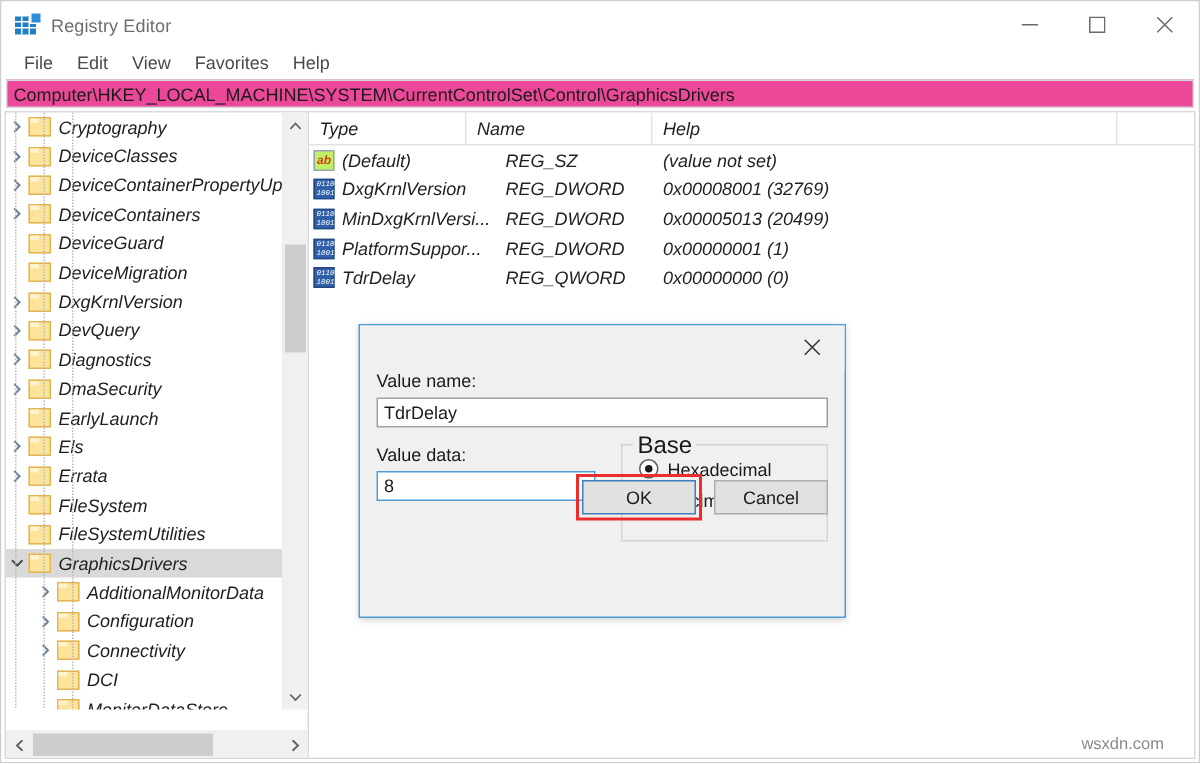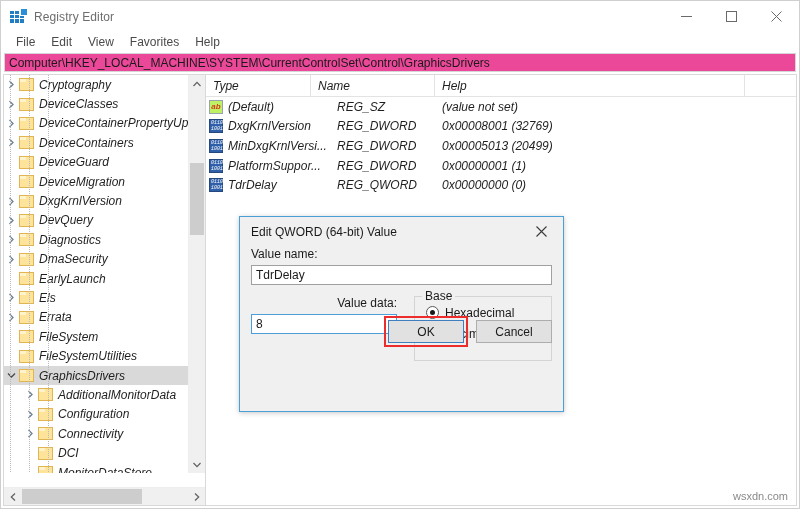--- a/index.html
+++ b/index.html
@@ -403,38 +403,37 @@
     display: flex;
     align-items: center;
     padding-left: 4px;
     font-size: 12px;
     color: #1a1a1a;
   }
   .textinput.focus { border: 1px solid #4b9ed6; }
   .row2 {
     display: flex;
     margin-top: 11px;
-    text-align: right;
   }
   .col-left { width: 146px; flex: 0 0 146px; }
   .col-right { flex: 1 1 auto; margin-left: 17px; }
   .groupbox {
     border: 1px solid #d4d4d4;
     box-sizing: border-box;
     height: 65px;
     position: relative;
     padding-top: 5px;
   }
   .groupbox-title {
     position: absolute;
     left: 7px;
     top: -8px;
     background: #f0f0f0;
     padding: 0 3px;
-    font-size: 12px;
+    font-size: 16px;
     color: #1a1a1a;
   }
   .radio {
     display: flex;
     align-items: center;
     height: 21px;
     margin-left: 11px;
   }
   .radio .dot {
     width: 13px; height: 13px;
@@ -480,21 +479,21 @@
   .btn.default { border: 1px solid #3f7fbf; }
   .btn-annot {
     border: 2px solid #ec2d2d;
     padding: 2px;
     margin-right: 8px;
   }
 
   
   .watermark {
     position: absolute;
-    right: 12px;
+    right: 24px;
     bottom: 7px;
     font-size: 11px;
     color: #8a8a8a;
     font-family: "Liberation Sans", sans-serif;
   }
 </style>
 </head>
 <body>
 
 <div id="screen">
@@ -879,21 +878,20 @@
               <div class="lvcell c-data">0x00000000 (0)</div>
             </div>
           </div>
       </div>
 
     </div>
   </div>
 
   <div class="dlg">
     <div class="dlg-title">
-      <span>Edit QWORD (64-bit) Value</span>
       <div class="dlg-close">
         <svg width="11" height="11" viewBox="0 0 11 11">
             <path d="M0.5 0.5 L10.5 10.5 M10.5 0.5 L0.5 10.5" stroke="currentColor" stroke-width="1.1" fill="none"></path>
           </svg>
       </div>
     </div>
 
     <div class="dlg-body">
       <div class="fieldlabel">Value name:</div>
       <div class="textinput">

